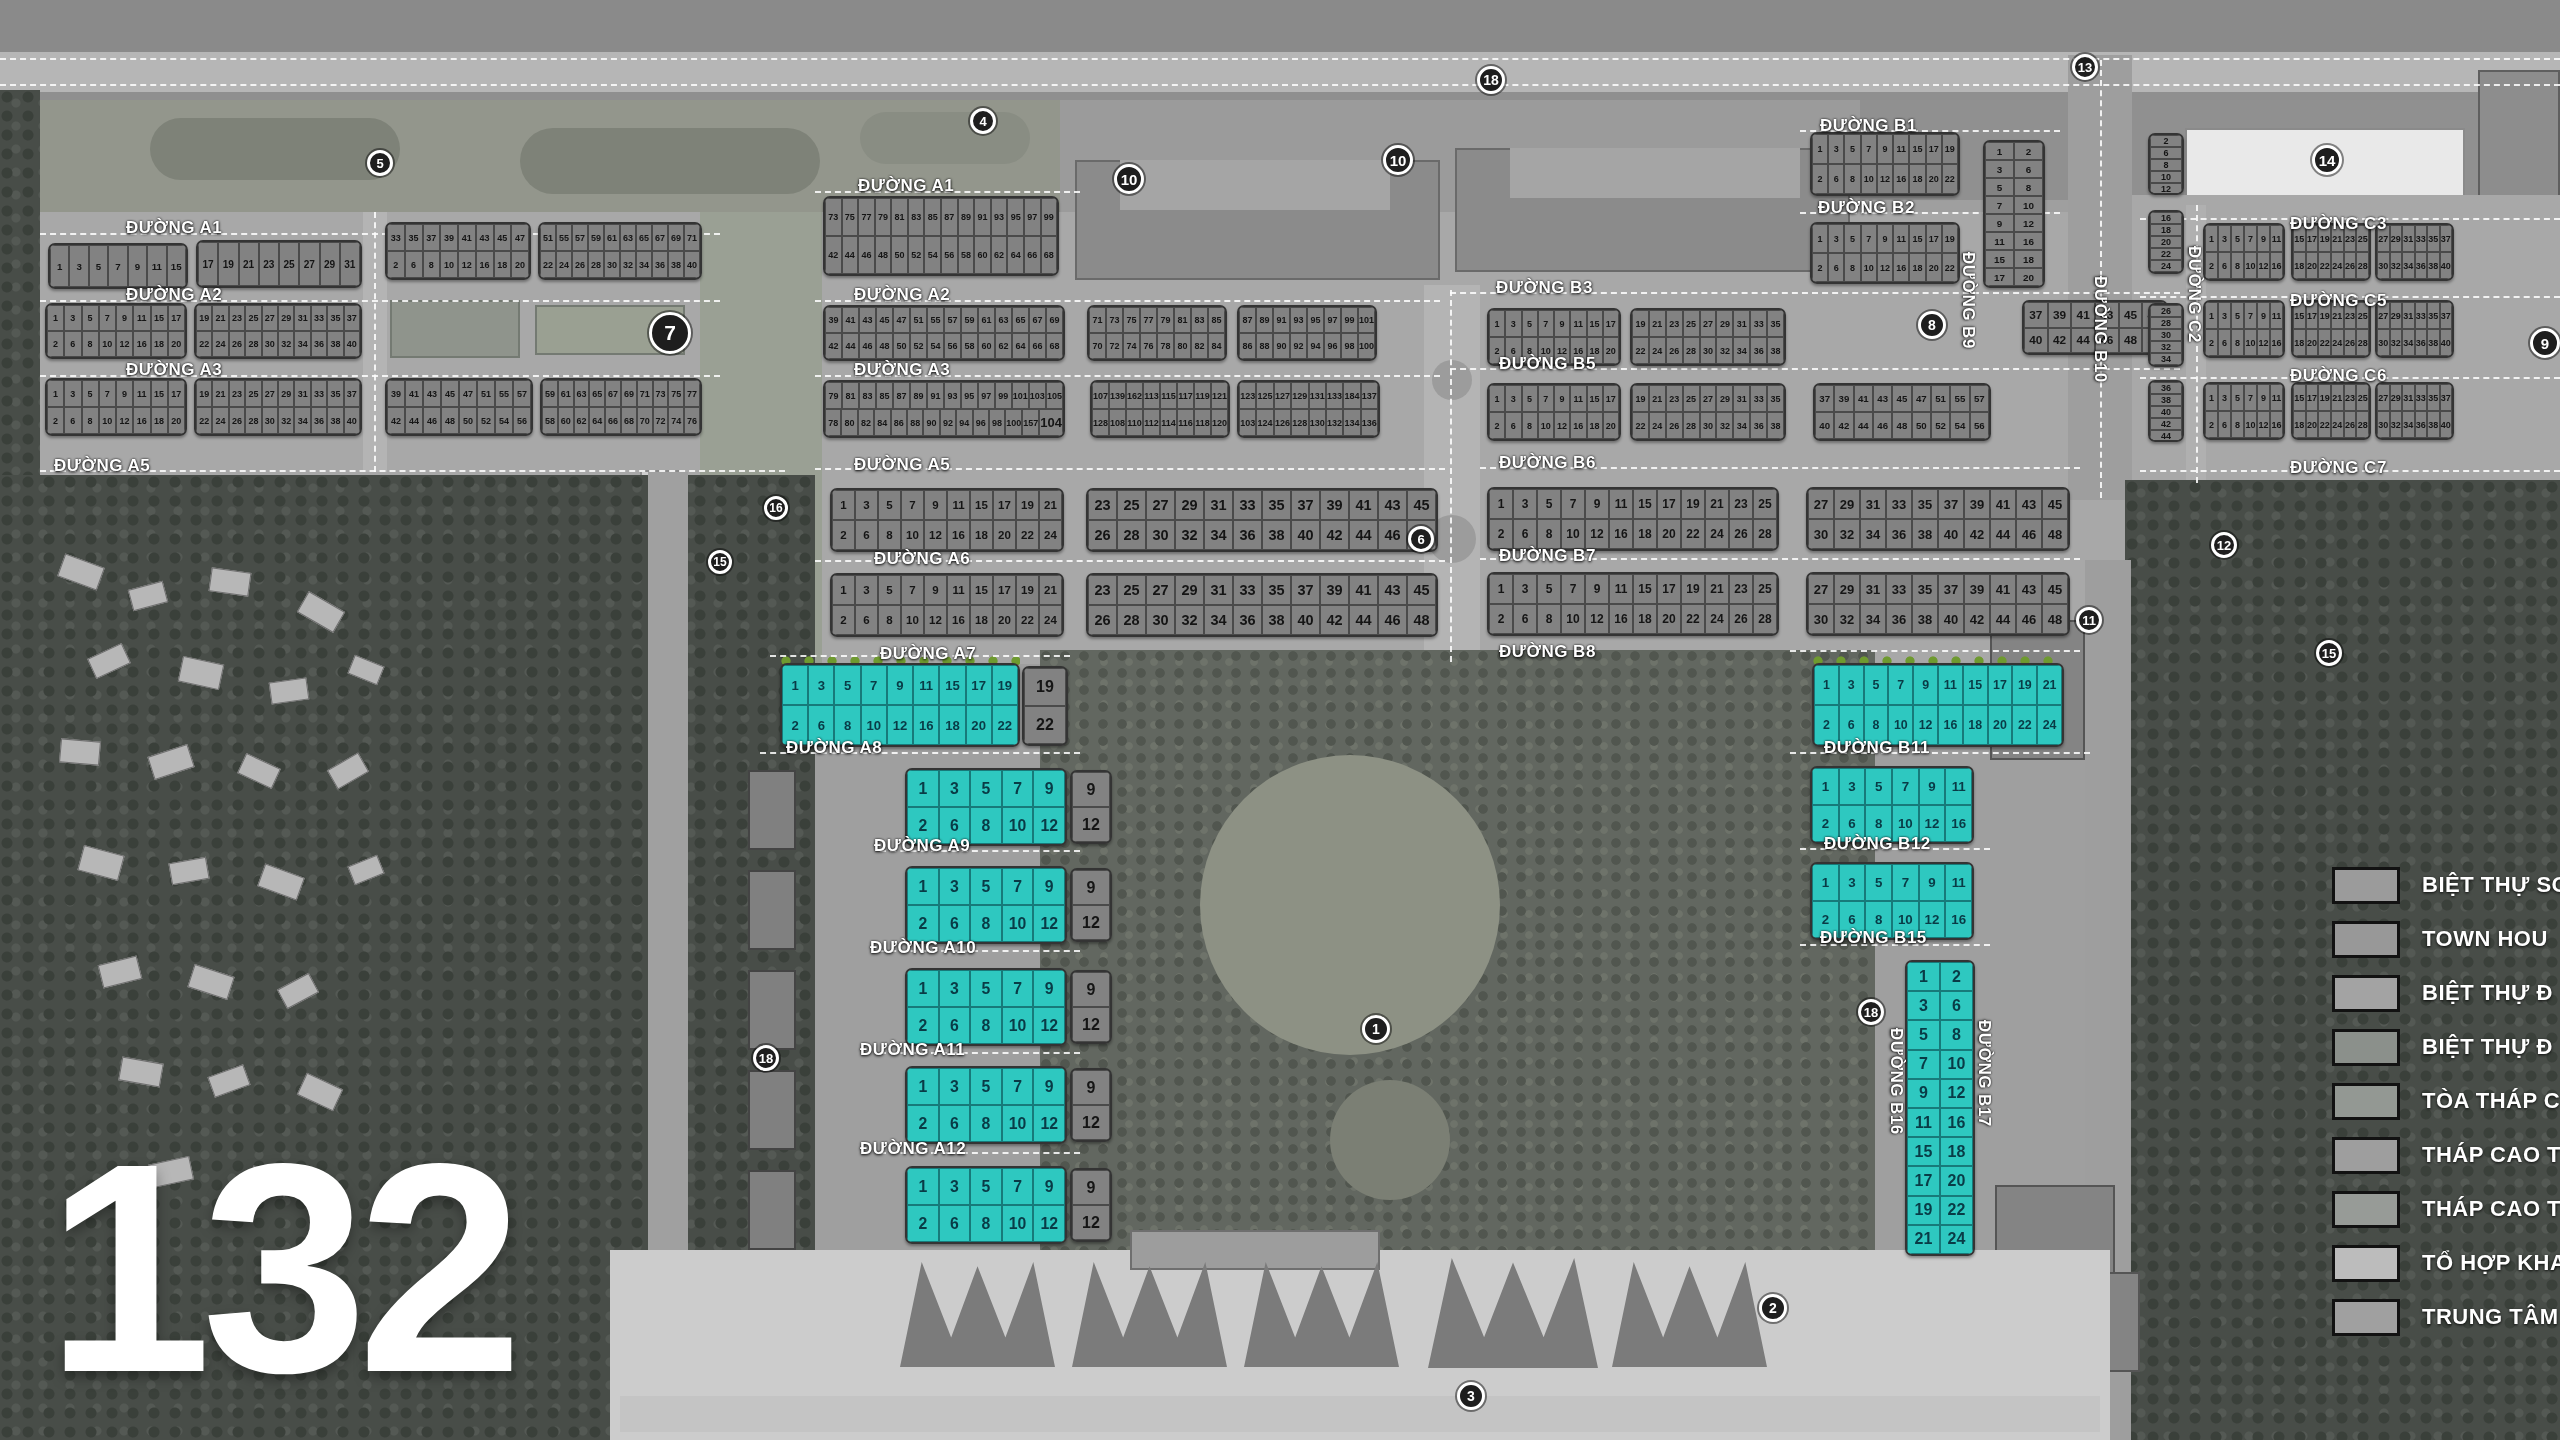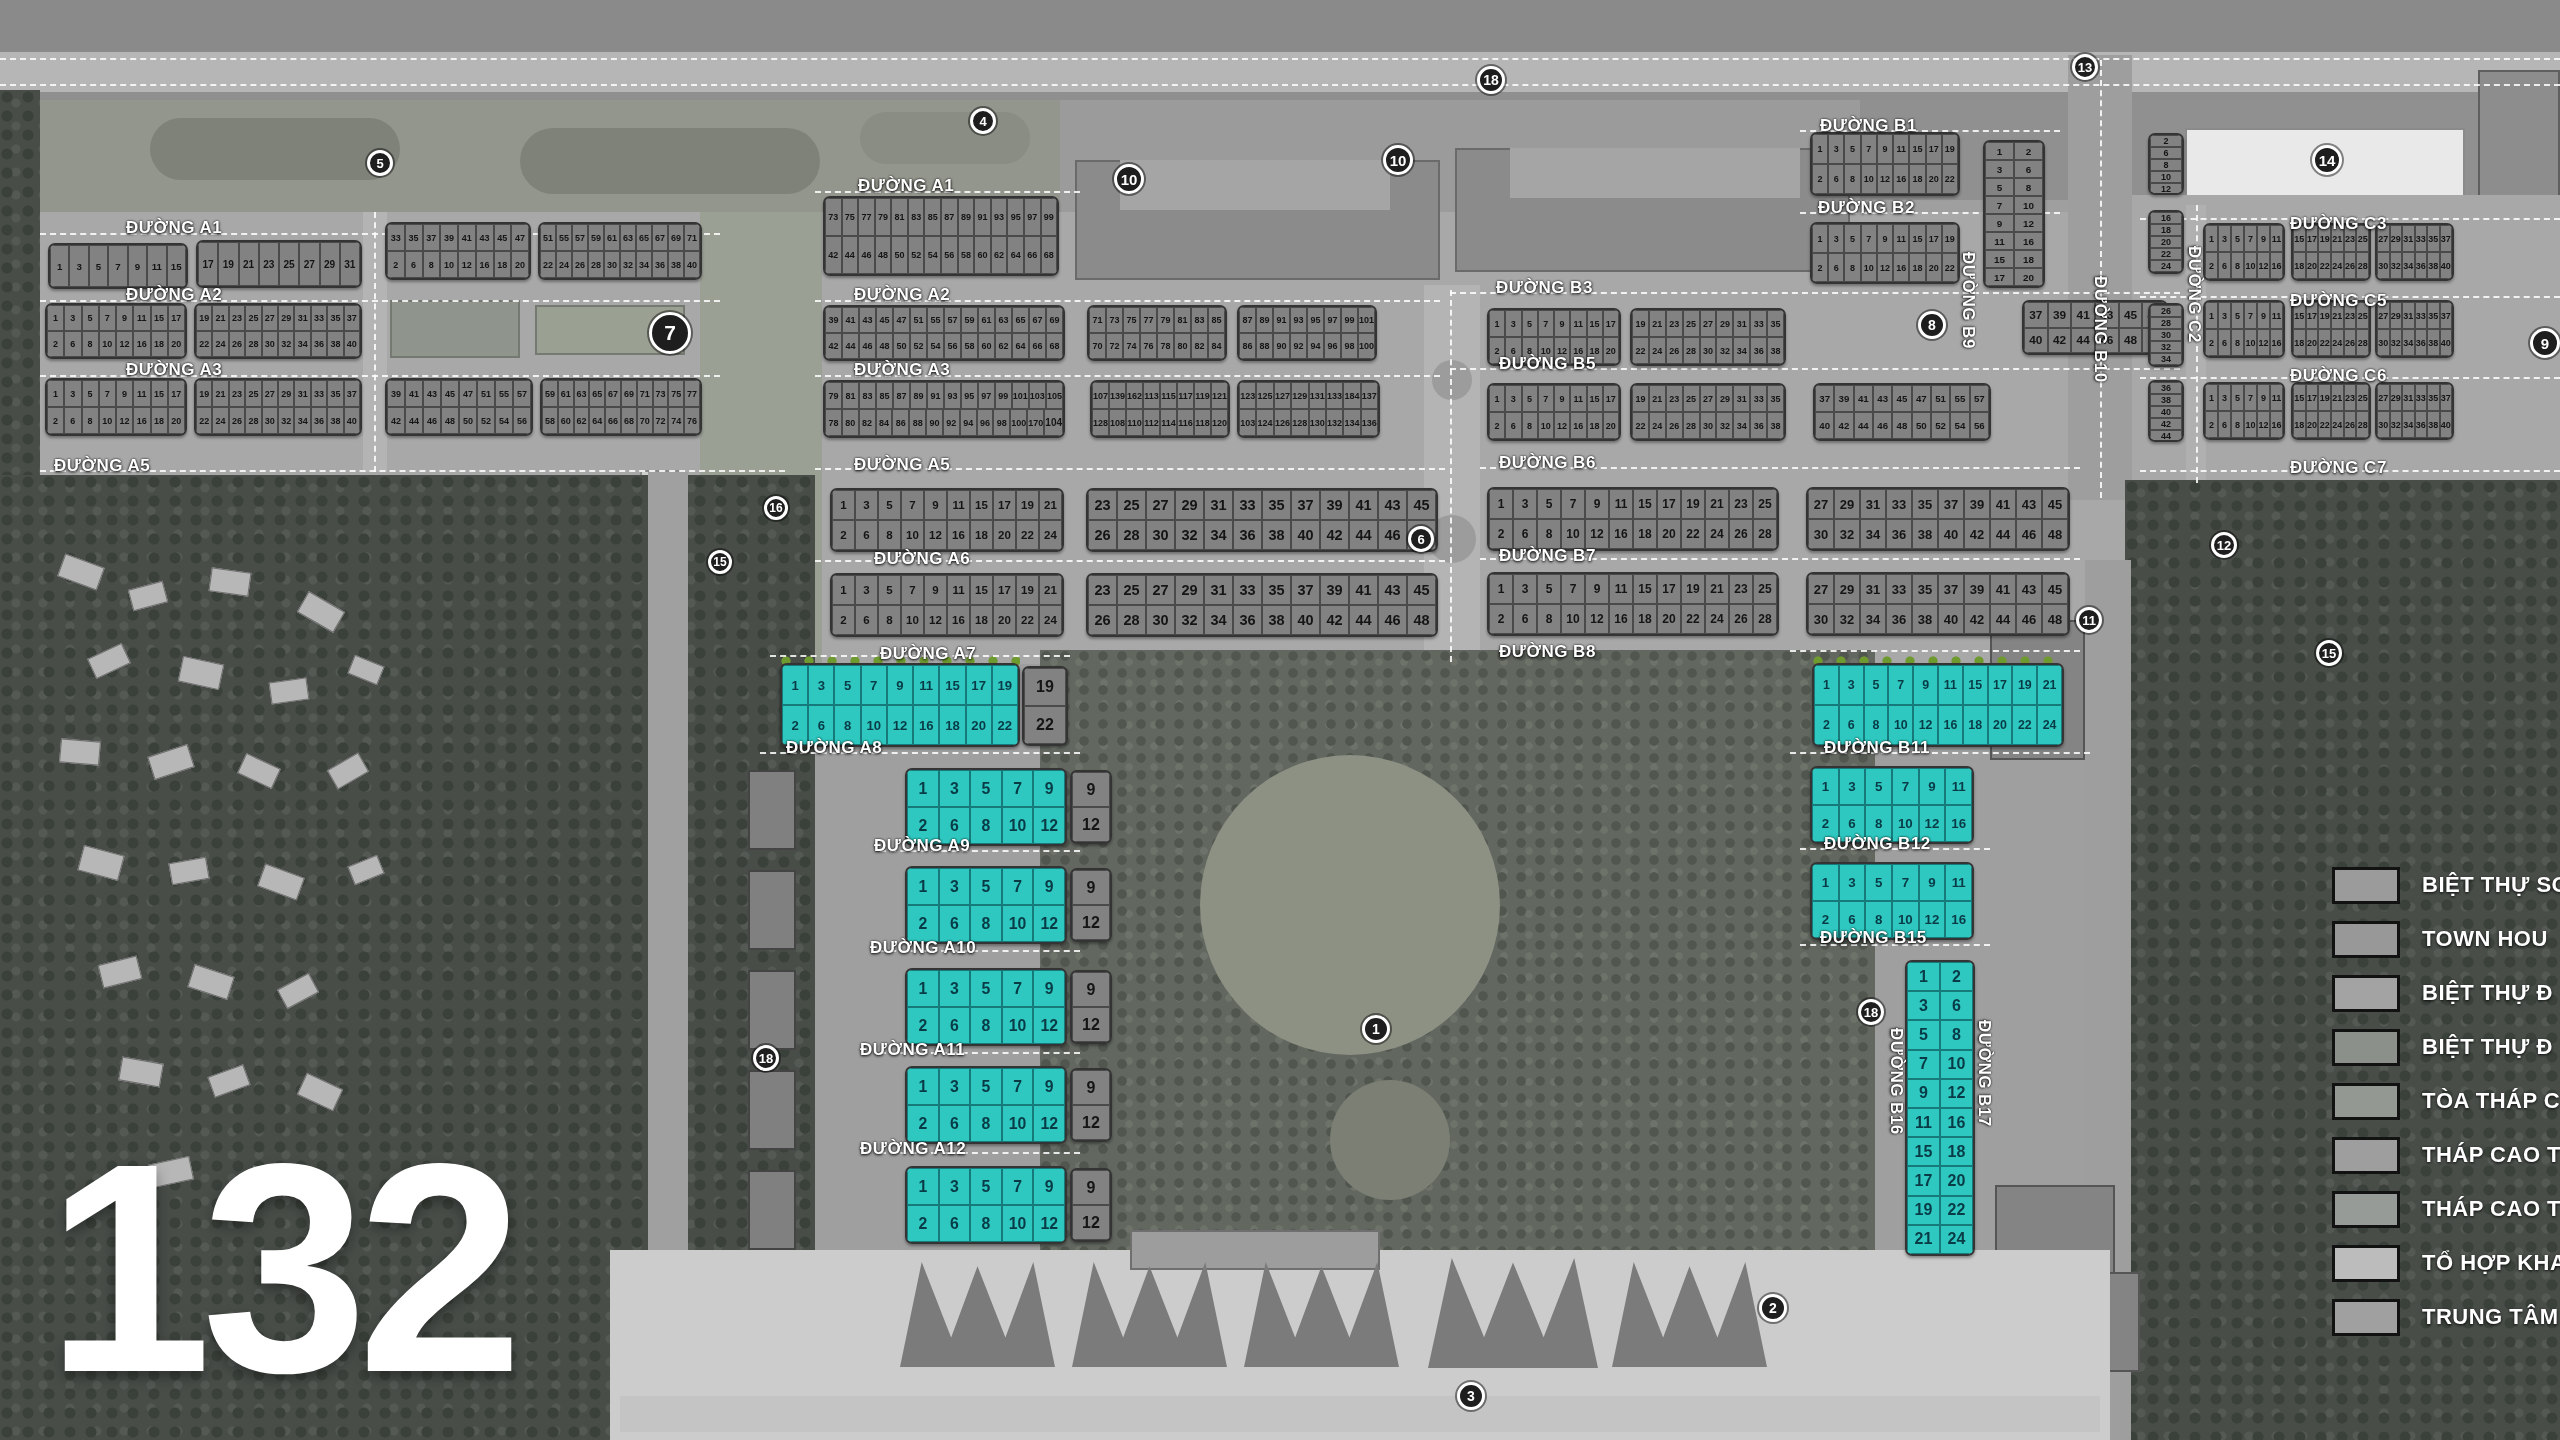--- a/index.html
+++ b/index.html
@@ -518,22 +518,22 @@
           <div class="cell" style="font-size: 9px;">82</div>
           <div class="cell" style="font-size: 9px;">84</div>
           <div class="cell" style="font-size: 9px;">86</div>
           <div class="cell" style="font-size: 9px;">88</div>
           <div class="cell" style="font-size: 9px;">90</div>
           <div class="cell" style="font-size: 9px;">92</div>
           <div class="cell" style="font-size: 9px;">94</div>
           <div class="cell" style="font-size: 9px;">96</div>
           <div class="cell" style="font-size: 9px;">98</div>
           <div class="cell" style="font-size: 9px;">100</div>
-          <div class="cell" style="font-size: 9px;">170</div>
-          <div class="cell" style="font-size: 10px;">104</div>
+          <div class="cell" style="font-size: 9px;">157</div>
+          <div class="cell" style="font-size: 13px;">104</div>
         </div>
       </div>
       <div class="block g" style="left: 1090px; top: 380px; width: 140px; height: 58px;">
         <div class="brow">
           <div class="cell" style="font-size: 9px;">107</div>
           <div class="cell" style="font-size: 9px;">139</div>
           <div class="cell" style="font-size: 9px;">162</div>
           <div class="cell" style="font-size: 9px;">113</div>
           <div class="cell" style="font-size: 9px;">115</div>
           <div class="cell" style="font-size: 9px;">117</div>

